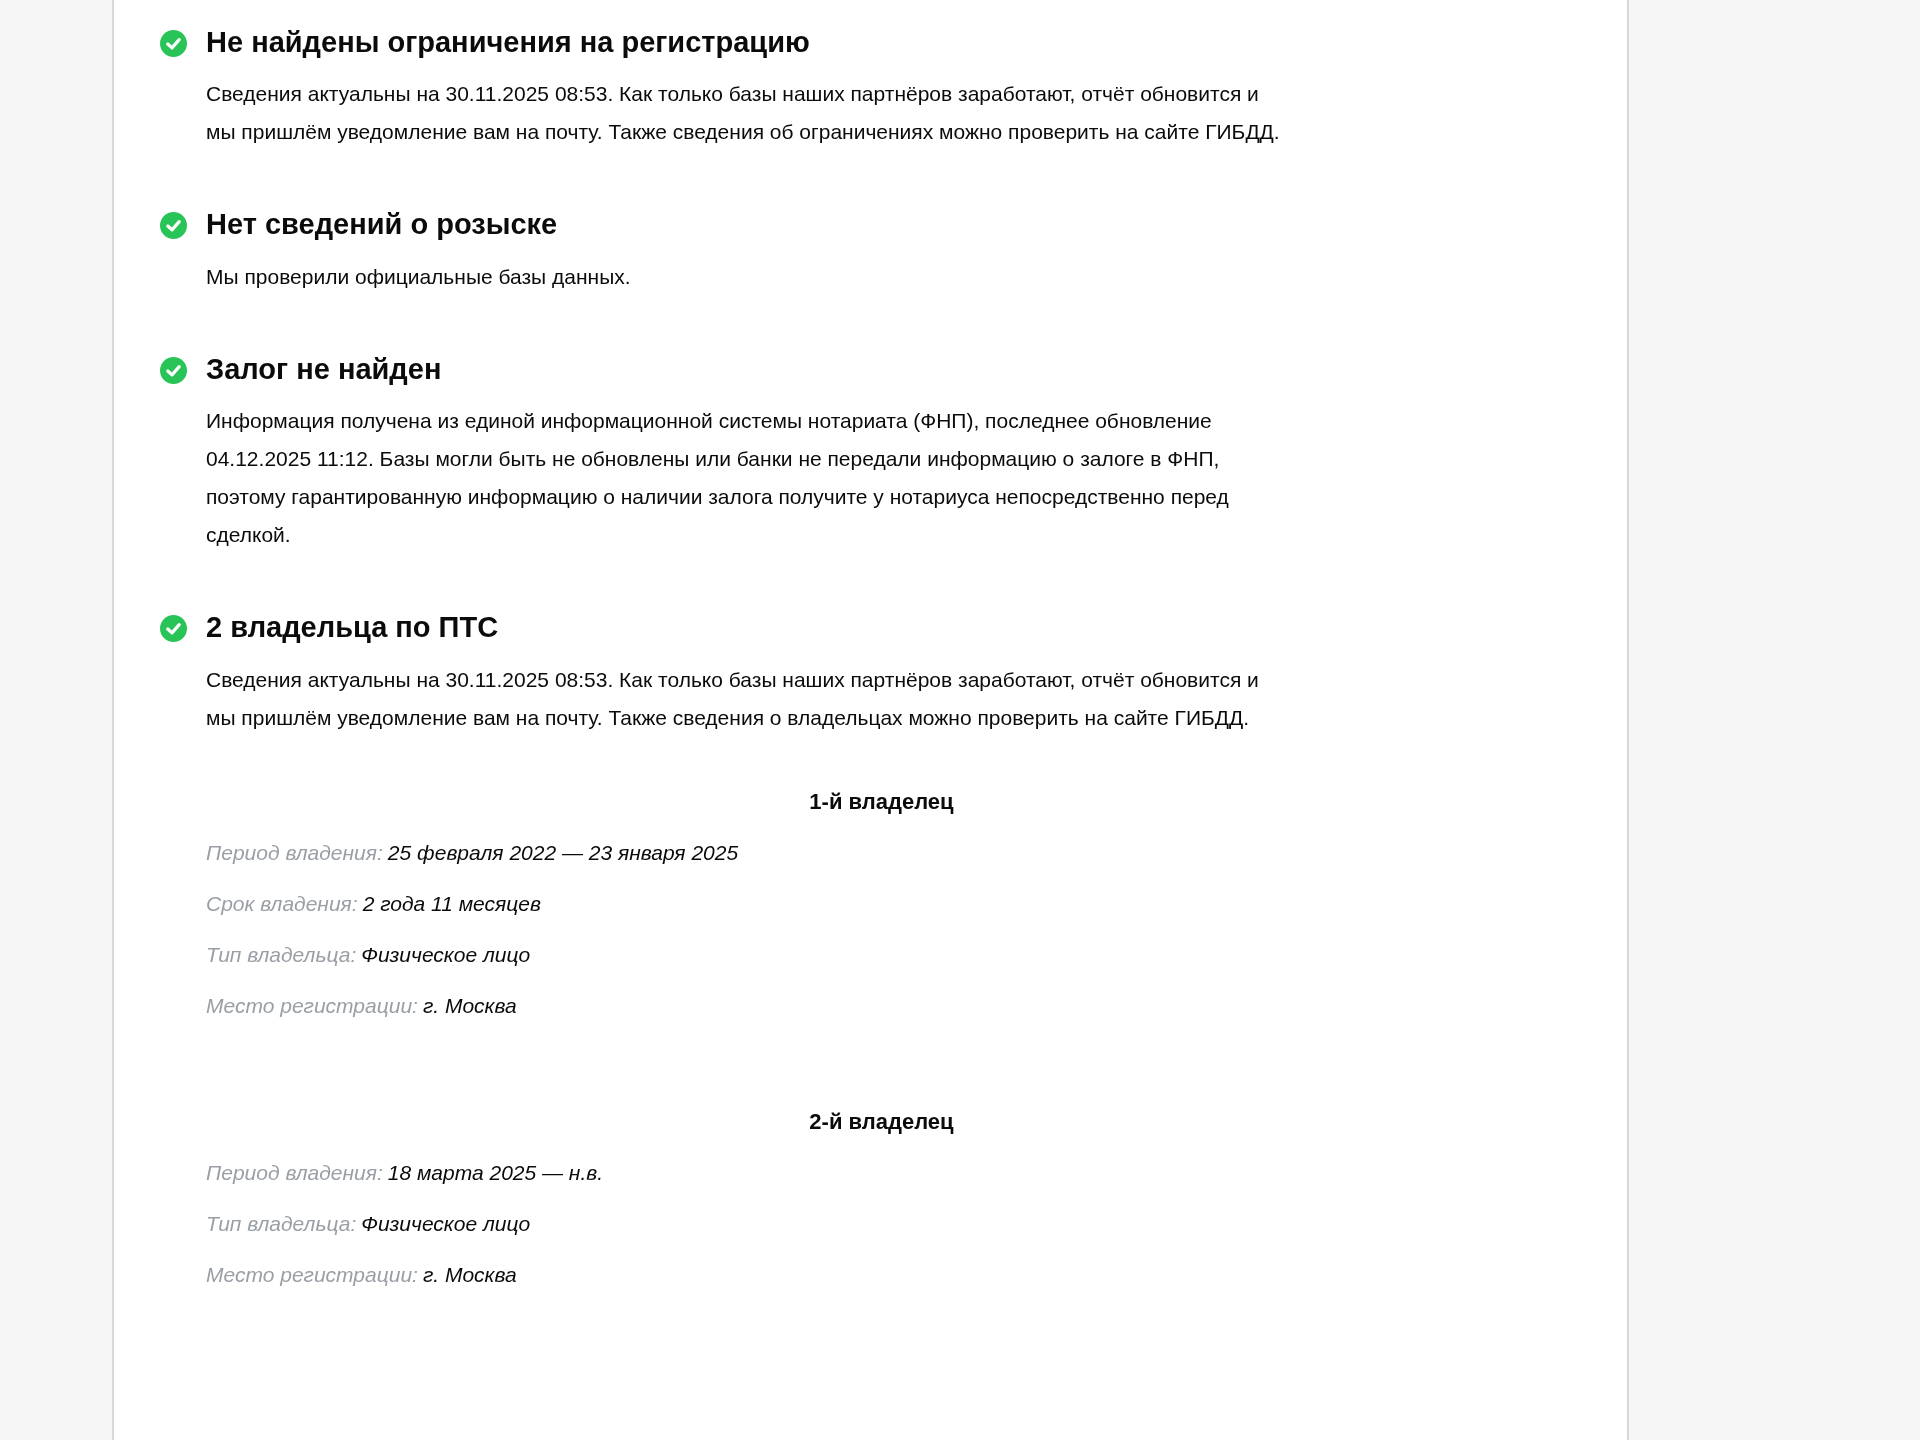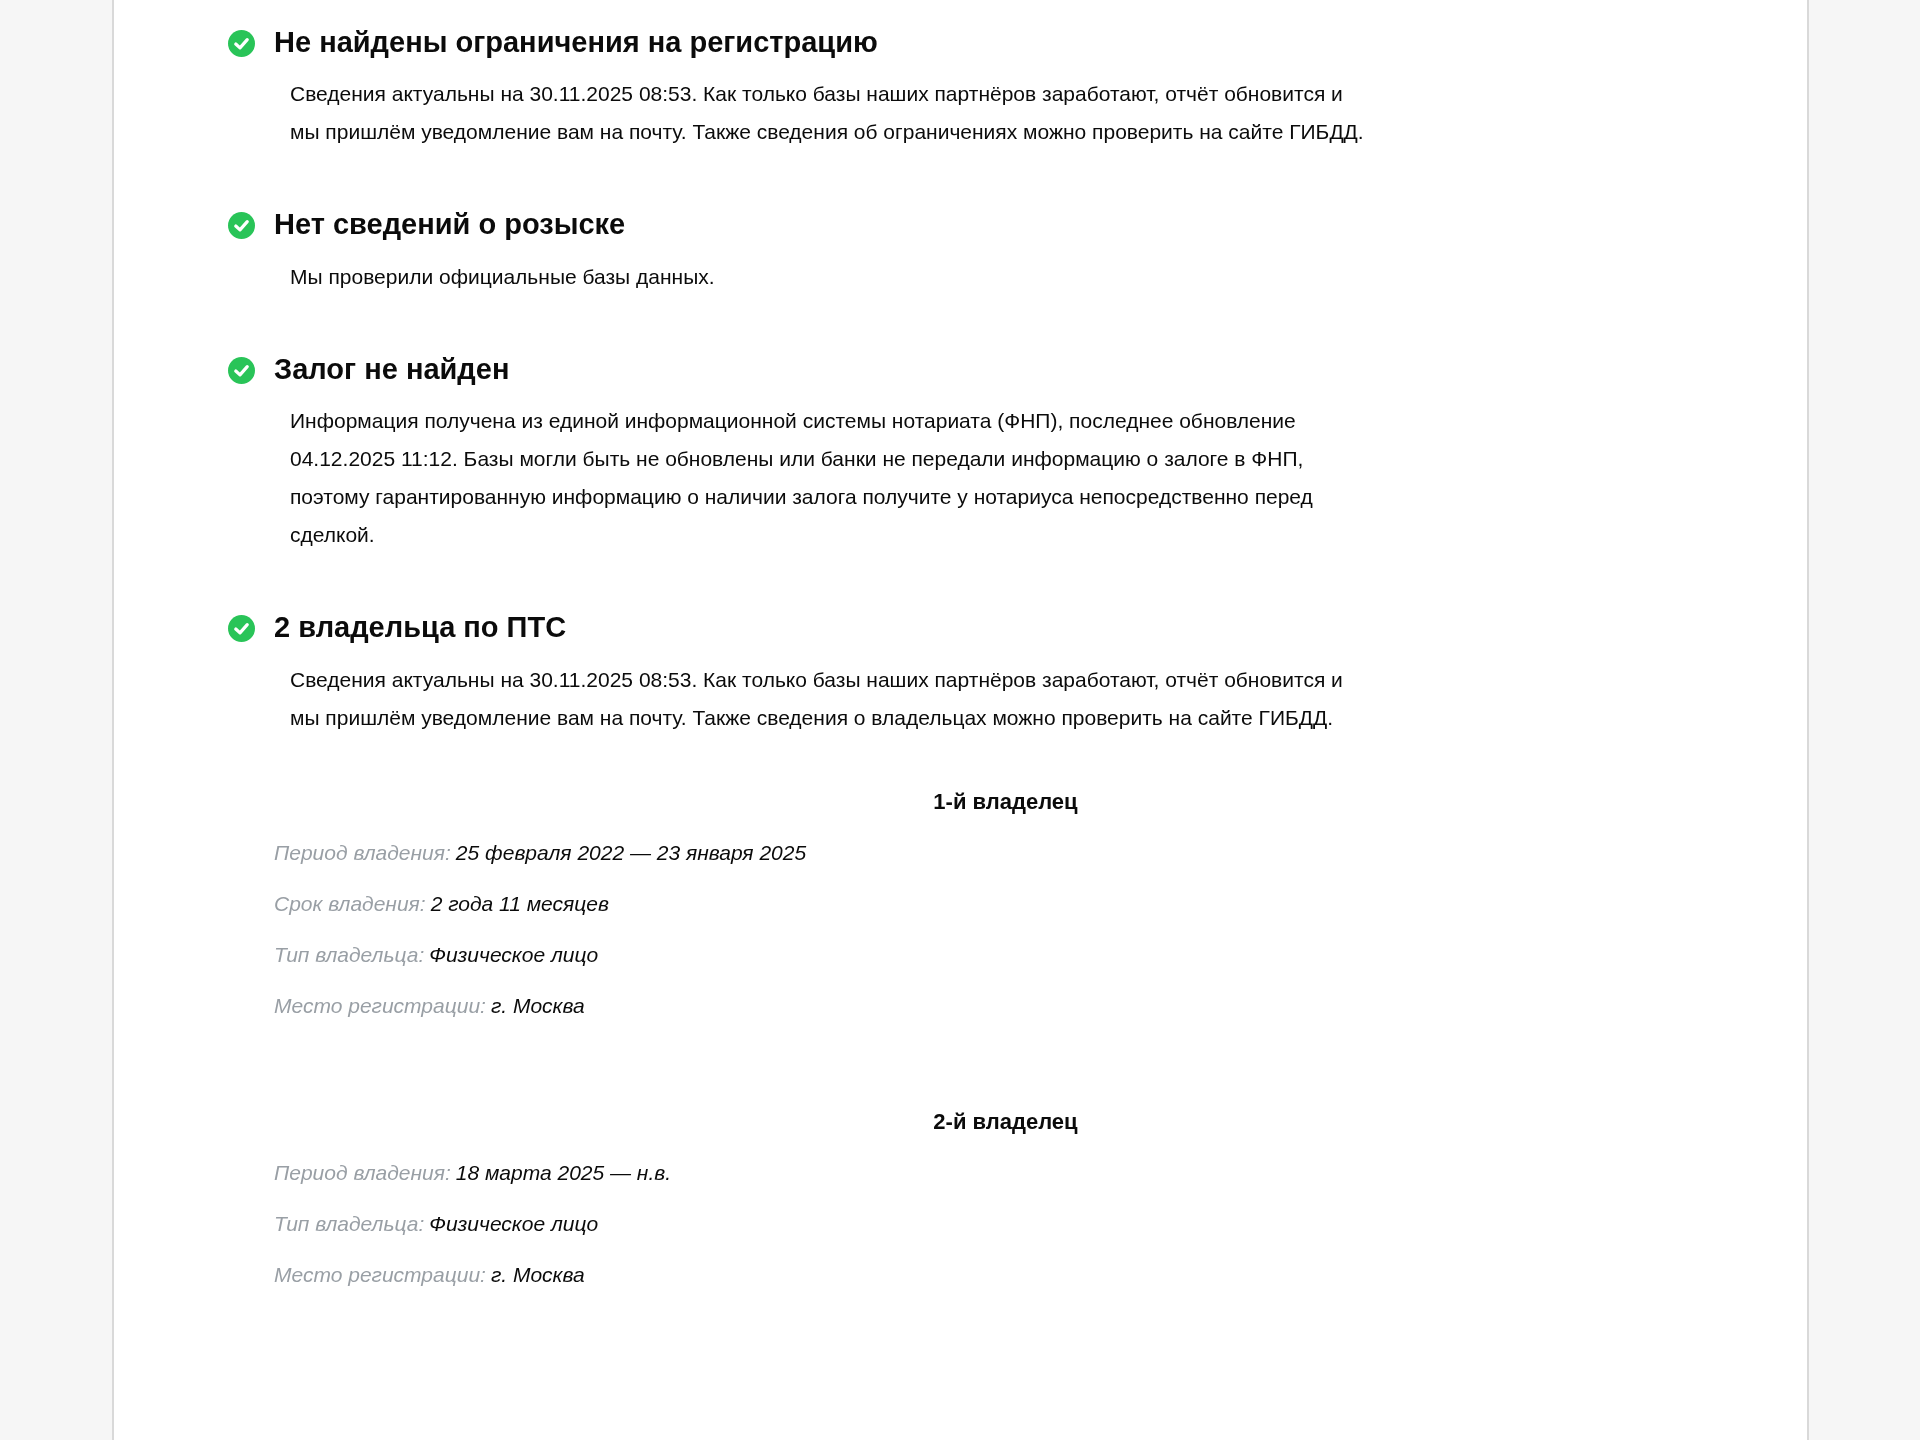--- a/index.html
+++ b/index.html
@@ -15,26 +15,26 @@
   body{
     width:1920px;
     min-height:1440px;
     background:var(--page-bg);
     font-family:"Liberation Sans", sans-serif;
     color:var(--text);
     -webkit-font-smoothing:antialiased;
   }
   .card{
     margin-left:112px;
-    width:1697px;
+    width:1517px;
     min-height:1440px;
     background:#ffffff;
     border-left:2px solid var(--card-border);
     border-right:2px solid var(--card-border);
-    padding:26px 70px 30px 116px;
+    padding:26px 70px 30px 48px;
   }
   .section{
     position:relative;
     padding-left:44px;
     margin-bottom:57px;
   }
   .section:last-child{margin-bottom:0;}
   .section-title{
     margin:0 0 17px 0;
     font-size:29px;
@@ -46,21 +46,21 @@
     position:absolute;
     left:-2px;
     top:4px;
     width:27px;
     height:27px;
     display:block;
     color:var(--green);
   }
   .check svg{display:block;width:100%;height:100%;}
   .section-body{
-    margin:16px;
+    margin:0;
     font-size:21px;
     line-height:38px;
     max-width:1075px;
     color:var(--text);
   }
   .owner{margin-top:52px;}
   .owner + .owner{margin-top:90px;}
   .owner-title{
     margin:0 0 24px 0;
     font-size:22px;

